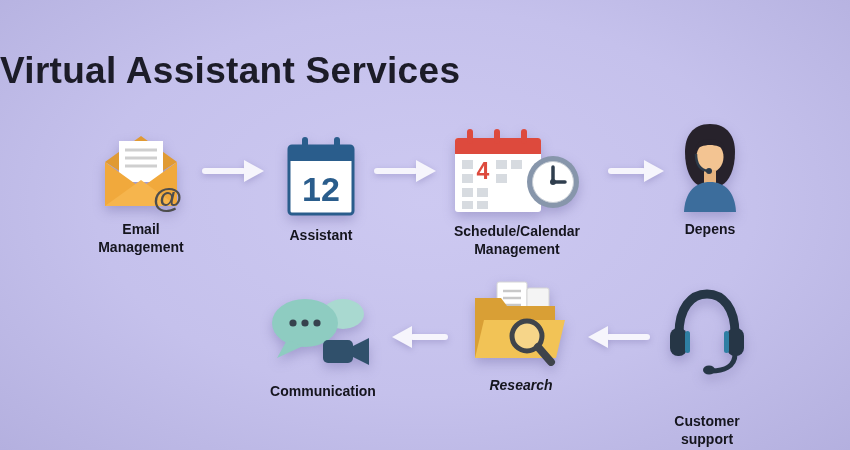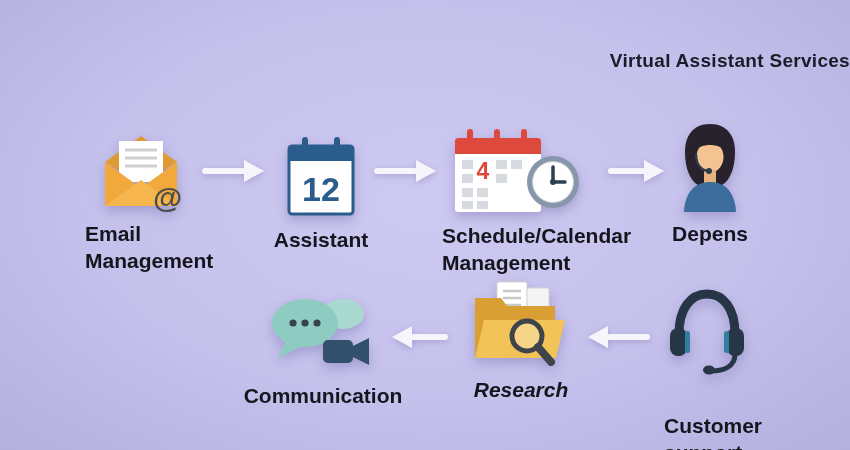--- a/index.html
+++ b/index.html
@@ -4,28 +4,28 @@
 <style>
   * { margin:0; padding:0; box-sizing:border-box; }
   html,body { width:850px; height:450px; }
   body { font-family:"Liberation Sans", sans-serif; }
   .canvas {
     position:relative; width:850px; height:450px; overflow:hidden;
     background: radial-gradient(ellipse at 50% 45%, #cdc9f1 0%, #c5c1ec 55%, #b4b0df 100%);
   }
   .title {
     position:absolute; top:50px; left:0; width:100%;
-    text-align:right; font-size:19px; font-weight:bold; color:#1c1c28; letter-spacing:.3px;
+    text-align:left; font-size:37px; font-weight:bold; color:#1c1c28; letter-spacing:.3px;
   }
   .node { position:absolute; display:flex; flex-direction:column; align-items:center; }
   .icon-wrap { display:flex; justify-content:center; align-items:flex-end; }
   .icon-wrap svg { filter: drop-shadow(0 5px 6px rgba(70,60,130,.28)); }
   .label {
-    margin-top:8px; font-size:21px; font-weight:600; color:#15151e;
-    line-height:1.3;
+    margin-top:8px; font-size:14px; font-weight:600; color:#15151e;
+    text-align:center; line-height:1.3;
   }
   .arrow { position:absolute; }
   .arrow svg { filter: drop-shadow(0 2px 3px rgba(70,60,130,.25)); }
 </style>
 </head>
 <body>
 
 <div class="canvas">
 
   <div class="title">Virtual Assistant Services</div>

